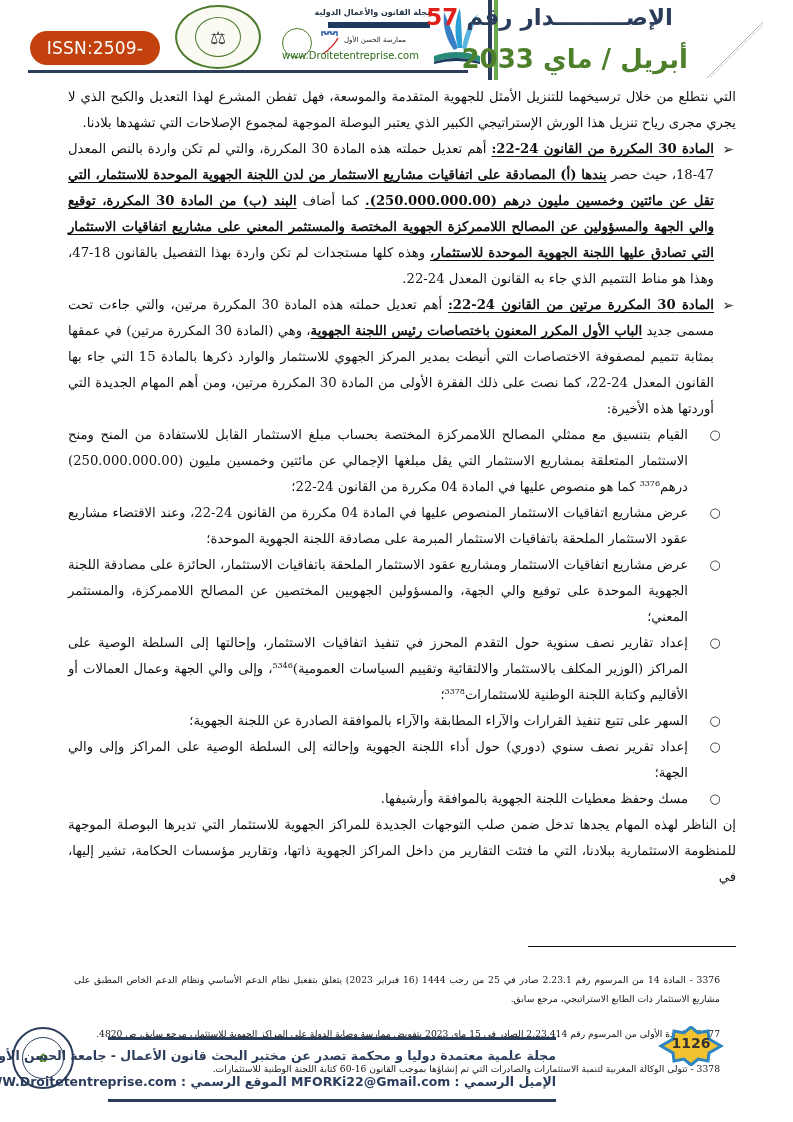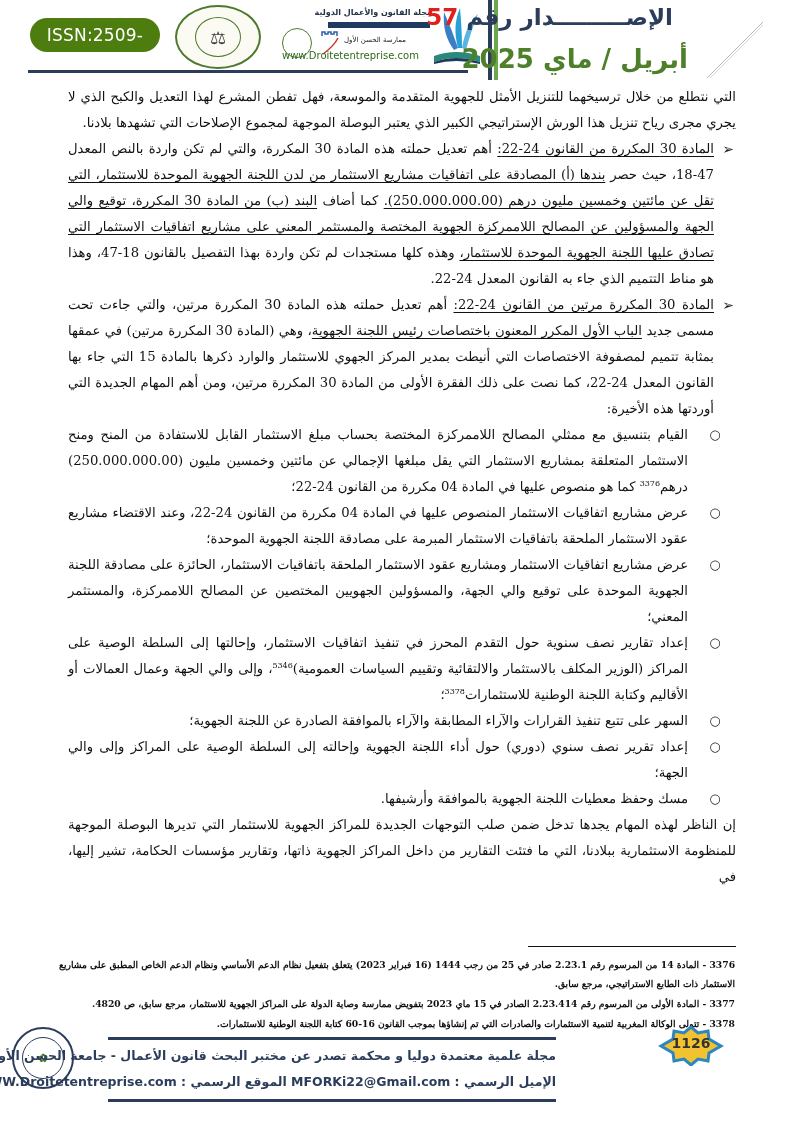--- a/index.html
+++ b/index.html
@@ -1,20 +1,20 @@
 <!DOCTYPE html>
 <html><head>
 <meta charset="utf-8">
 <style>
   html, body { margin:0; padding:0; background:#ffffff; }
   body { width:793px; height:1122px; position:relative; overflow:hidden; font-family:"DejaVu Sans", sans-serif; color:#111; }
 
   
   .header { position:absolute; left:0; top:0; width:793px; height:90px; }
-  .issn { position:absolute; left:30px; top:18px; width:130px; height:34px; background:#4d7c0f; border-radius:17px;
+  .issn { position:absolute; left:30px; top:31px; width:130px; height:34px; background:#c2410c; border-radius:17px;
           color:#fff; font-family:"DejaVu Sans", sans-serif; font-size:17px; line-height:34px; text-align:center; letter-spacing:0.2px; }
   .seal { position:absolute; left:175px; top:5px; width:86px; height:64px; border-radius:50%; border:2px solid #4d7a2c;
           background:#fbfbf4; box-sizing:border-box; display:flex; align-items:center; justify-content:center; }
   .seal .inner { width:44px; height:38px; border-radius:50%; border:1px solid #4d7a2c; display:flex; align-items:center; justify-content:center; color:#3d3d3d; font-size:18px; }
   .journal-logo { position:absolute; left:282px; top:6px; width:150px; height:62px; }
   .jl-title { position:absolute; right:0; top:2px; font-size:8px; color:#234; font-weight:bold; direction:rtl; white-space:nowrap; }
   .jl-band { position:absolute; left:46px; top:16px; width:102px; height:6px; background:#1f3a5f; }
   .jl-mini-seal { position:absolute; left:0; top:22px; width:28px; height:28px; border-radius:50%; border:1.5px solid #4d7a2c; background:#fff; }
   .jl-univ { position:absolute; left:62px; top:30px; font-size:7px; color:#222; direction:rtl; }
   .jl-web { position:absolute; left:0; top:44px; font-size:10px; color:#2e6b1c; font-weight:normal; }
@@ -25,33 +25,33 @@
   .v-bars .b2 { position:absolute; left:6px; top:0; width:4px; height:80px; background:#6aa84f; }
   .issue { position:absolute; right:120px; top:4px; direction:rtl; font-family:"DejaVu Sans", sans-serif; font-weight:bold; font-size:23px; color:#2b3d5b; white-space:nowrap; }
   .issue .num { color:#e0201b;text-align:right; }
   .date { position:absolute; right:105px; top:44px; direction:rtl; font-family:"DejaVu Sans", sans-serif; font-weight:bold; font-size:26px; color:#4e7f2b; white-space:nowrap; }
   .slash-deco { position:absolute; left:705px; top:20px; width:60px; height:60px; }
 
   
   .content { position:absolute; left:68px; top:84px; width:668px; direction:rtl; text-align:justify;
              font-family:"DejaVu Serif", serif; font-size:13.2px; line-height:26px; color:#111; }
   .content p { margin:0; }
-  .u { text-decoration:underline; font-weight:normal; text-underline-offset:3px; }
+  .u { text-decoration:underline; font-weight:bold; text-underline-offset:3px; }
   .arrow-item { position:relative; padding-right:22px; margin-right:-22px; }
   .arrow-icon { position:absolute; right:0; top:0; width:16px; font-size:14px; color:#222; text-align:center; }
   .list { margin:0; padding:0; list-style:none; }
   .list li { position:relative; padding-right:48px; }
   .circle-icon { position:absolute; right:14px; top:0; width:14px; font-size:13px; color:#222; text-align:center; }
   sup { font-size:8px; line-height:0; }
 
   
   .fn-rule { position:absolute; right:57px; top:946px; width:208px; height:1px; background:#111; }
   .footnotes { position:absolute; left:58px; top:954px; width:678px; direction:rtl; text-align:justify;
                font-family:"DejaVu Serif", serif; font-size:9.2px; line-height:19px; color:#111; }
-  .footnotes p { margin:1px;font-weight:bold; }
+  .footnotes p { margin:16px; }
 
   
   .footer { position:absolute; left:0; top:1030px; width:793px; height:92px; }
   .f-rule-top { position:absolute; left:108px; top:7px; width:448px; height:3px; background:#2b3d5b; }
   .f-rule-bot { position:absolute; left:108px; top:69px; width:448px; height:3px; background:#2b3d5b; }
   .f-line1 { position:absolute; right:237px; top:18px; direction:rtl; font-size:12.5px; font-weight:bold; color:#2b3d5b; white-space:nowrap; font-family:"DejaVu Sans", sans-serif; }
   .f-line2 { position:absolute; right:237px; top:44px; direction:rtl; font-size:12.5px; font-weight:bold; color:#2b3d5b; white-space:nowrap; font-family:"DejaVu Sans", sans-serif; }
   .f-seal { position:absolute; left:12px; top:-3px; width:62px; height:62px; border-radius:50%; border:2px solid #2b3d5b; background:#fff; box-sizing:border-box; display:flex; align-items:center; justify-content:center; }
   .f-seal .inner { width:40px; height:40px; border-radius:50%; border:1px solid #2b3d5b; display:flex; align-items:center; justify-content:center; font-size:12px; color:#4e7f2b; }
   .page-badge { position:absolute; left:658px; top:-4px; width:66px; height:40px; }
@@ -90,21 +90,21 @@
   <div class="header-rule"></div>
   <div class="v-bars">
     <div class="b1"></div>
       <div class="b2"></div>
   </div>
 
   <div class="issue">
     <span>الإصـــــــــدار رقم</span>
     <span class="num">57</span>
   </div>
-  <div class="date">أبريل / ماي 2025</div>
+  <div class="date">أبريل / ماي 2033</div>
 
   <svg class="slash-deco" viewBox="0 0 60 60">
     <line x1="2" y1="58" x2="58" y2="2" stroke="#9aa" stroke-width="0.8"></line>
     <line x1="5" y1="58" x2="58" y2="5" stroke="#bbb" stroke-width="0.6"></line>
   </svg>
 </div>
 
 <div class="content">
   <p>التي نتطلع من خلال ترسيخهما للتنزيل الأمثل للجهوية المتقدمة والموسعة، فهل تفطن المشرع لهذا التعديل والكبح الذي لا يجري مجرى رياح تنزيل هذا الورش الإستراتيجي الكبير الذي يعتبر البوصلة الموجهة لمجموع الإصلاحات التي تشهدها بلادنا.</p>
 

